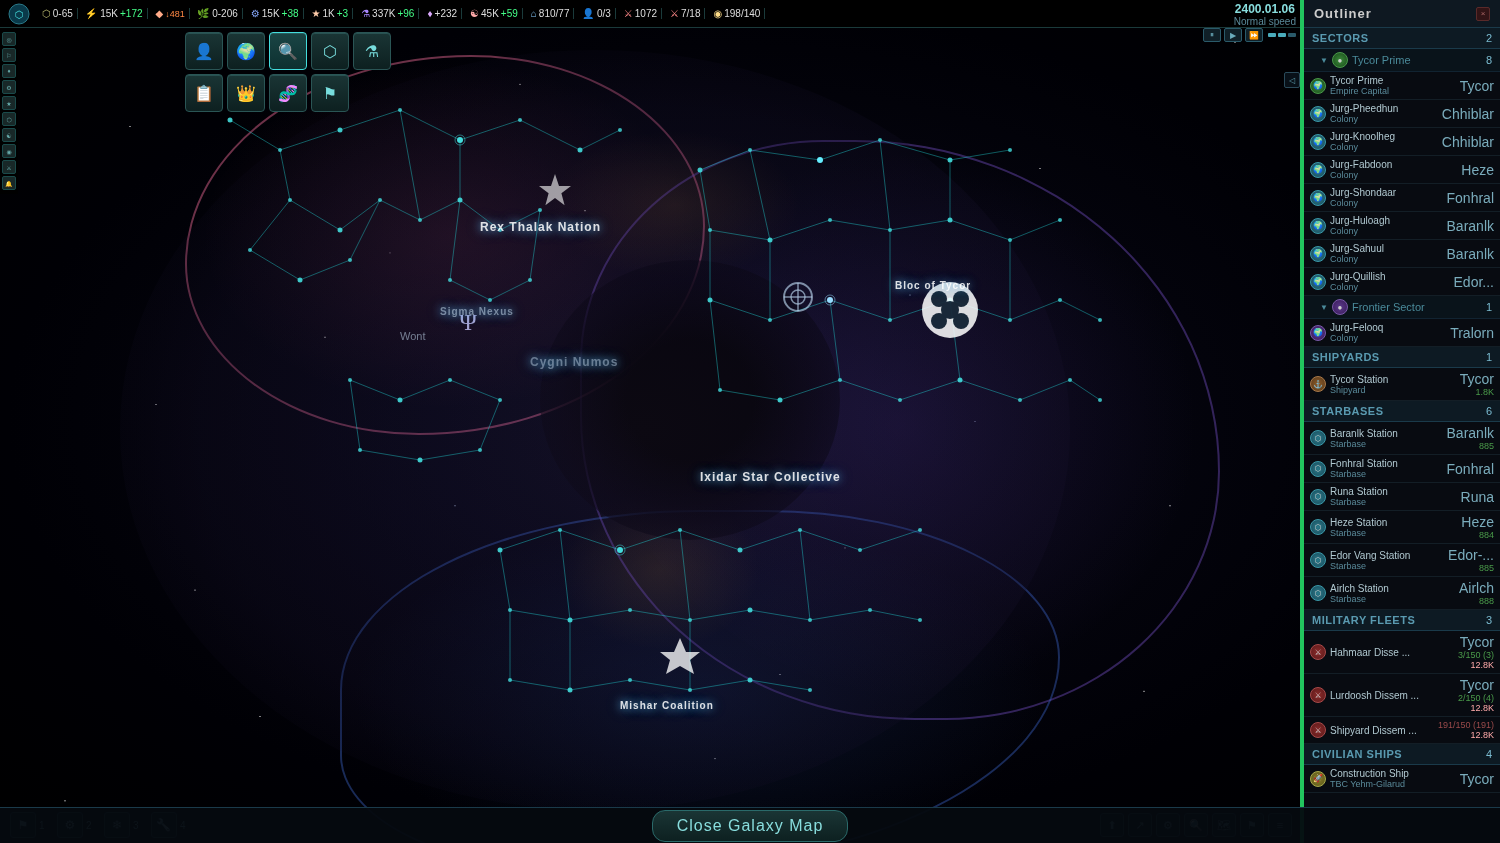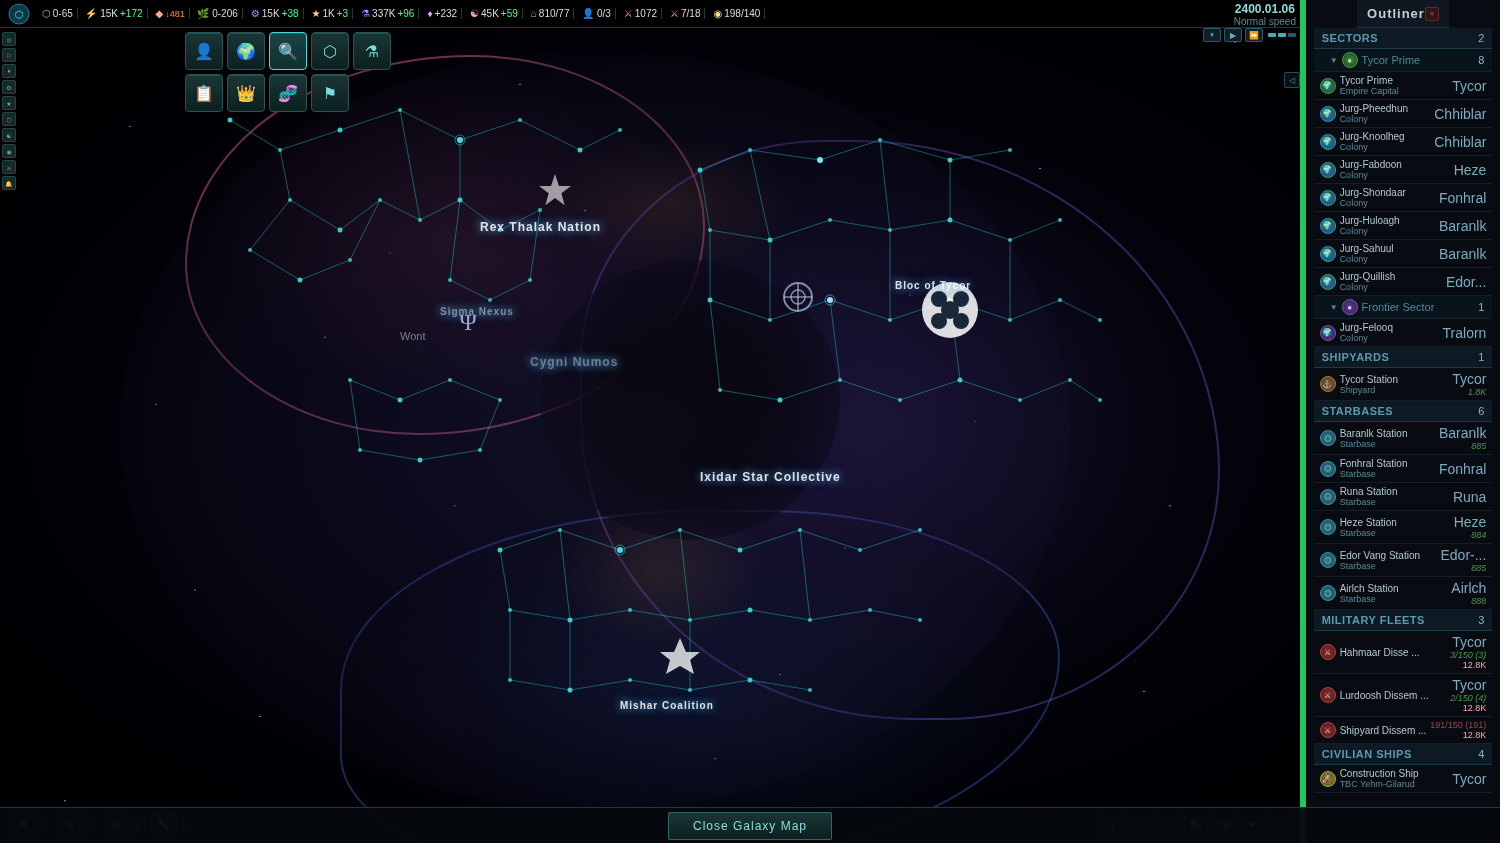--- a/index.html
+++ b/index.html
@@ -232,26 +232,25 @@
     }
     .icon-btn.active { border-color: #4dd; background: linear-gradient(180deg, #1a4545 0%, #0d3030 100%); }
 
     
     #right-panel {
       position: absolute;
       right: 0; top: 0;
       width: 200px;
       height: 843px;
       background: rgba(8,12,18,0.95);
-      border-left: 6px solid #22c55e;
+      border-left: 4px solid #22c55e;
       display: flex;
       flex-direction: column;
       z-index: 10;
       overflow: hidden;
-      align-items: center;
     }
 
     .outliner-header {
       padding: 6px 10px;
       font-size: 13px;
       color: #8cccc;
       background: rgba(15,25,35,0.9);
       border-bottom: 1px solid #1a3a4a;
       display: flex;
       align-items: center;
@@ -343,21 +342,21 @@
       text-align: right;
       white-space: nowrap;
     }
 
     .item-right-col {
       display: flex;
       flex-direction: column;
       align-items: flex-end;
     }
 
-    .item-val-green { color: #4a9a4a; font-size: 9px; font-style: italic; }
+    .item-val-green { color: #4a9a4a; font-size: 9px; }
     .item-val-red { color: #9a4a4a; font-size: 9px; }
 
     
     .sub-section-header {
       padding: 3px 8px 3px 16px;
       background: rgba(10,20,28,0.9);
       border-bottom: 1px solid rgba(20,40,55,0.8);
       display: flex;
       align-items: center;
       gap: 4px;
@@ -384,23 +383,23 @@
       display: flex;
       align-items: center;
       justify-content: center;
       z-index: 10;
     }
 
     .close-map-btn {
       padding: 6px 24px;
       background: linear-gradient(180deg, #1a3535 0%, #0d2020 100%);
       border: 1px solid #2a6a6a;
-      border-radius: 2px;
+      border-radius: 13px;
       color: #8dd;
-      font-size: 12px;
+      font-size: 16px;
       cursor: pointer;
       letter-spacing: 1px;
     }
 
     
     #bottom-right-icons {
       position: absolute;
       bottom: 0; right: 200px;
       height: 36px;
       display: flex;

